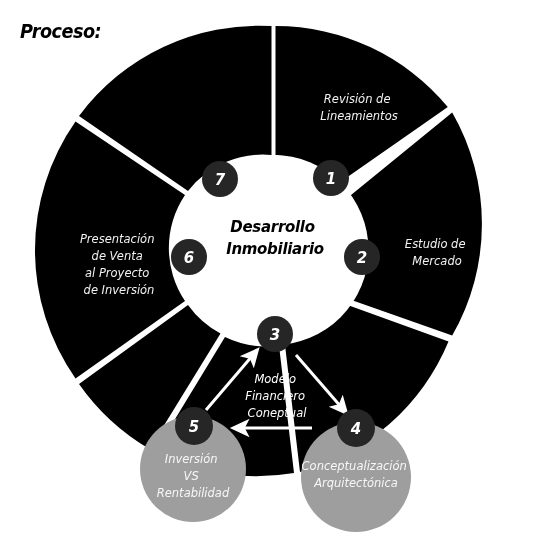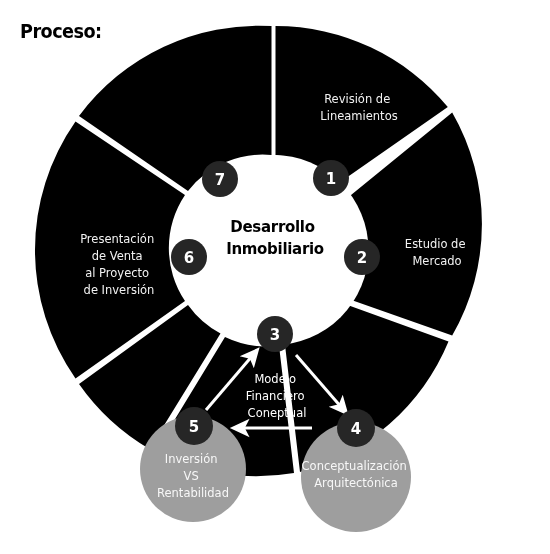--- a/index.html
+++ b/index.html
@@ -12,20 +12,21 @@
     height: 554px;
     position: relative;
     overflow: hidden;
     font-family: "DejaVu Sans", sans-serif;
   }
   #stage {
     position: absolute;
     left: 0; top: 0;
     width: 550px;
     height: 554px;
+    font-style: italic;
   }
   .title {
     position: absolute;
     left: 20px;
     top: 20px;
     font-family: "DejaVu Sans", sans-serif;
     font-weight: bold;
     font-size: 19px;
     letter-spacing: -0.6px;
     color: #000000;

